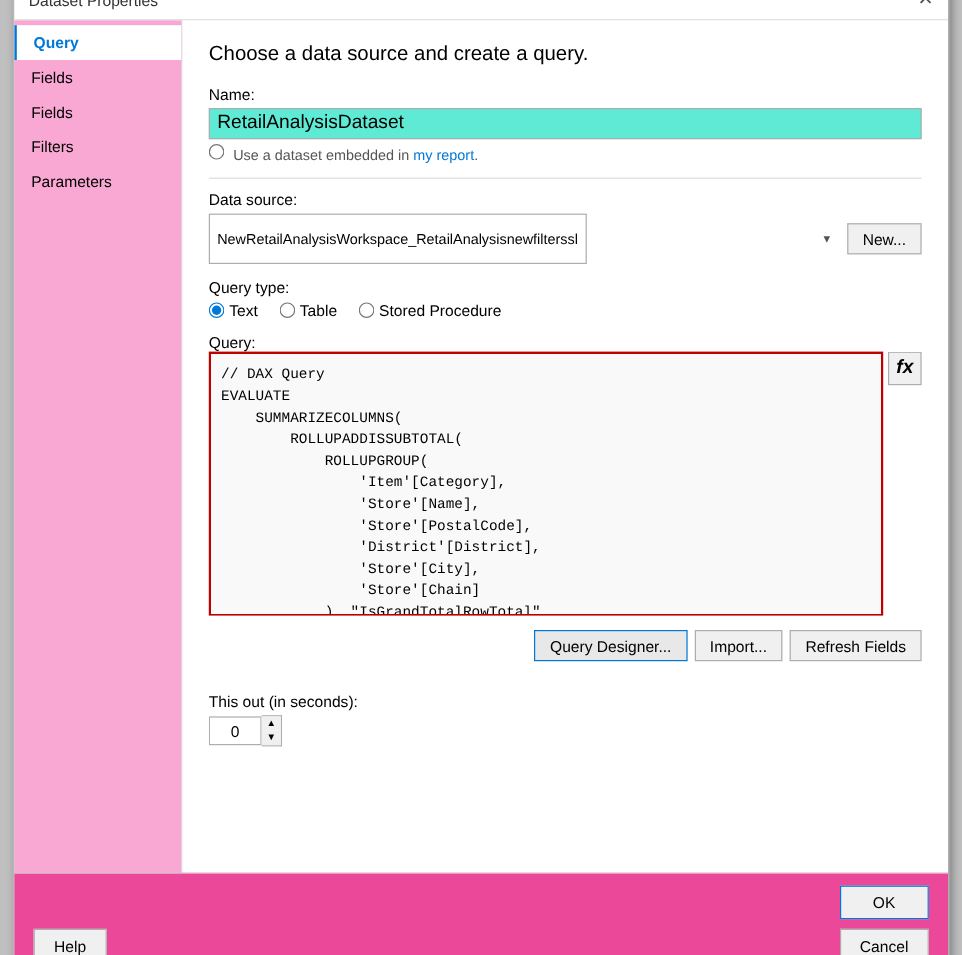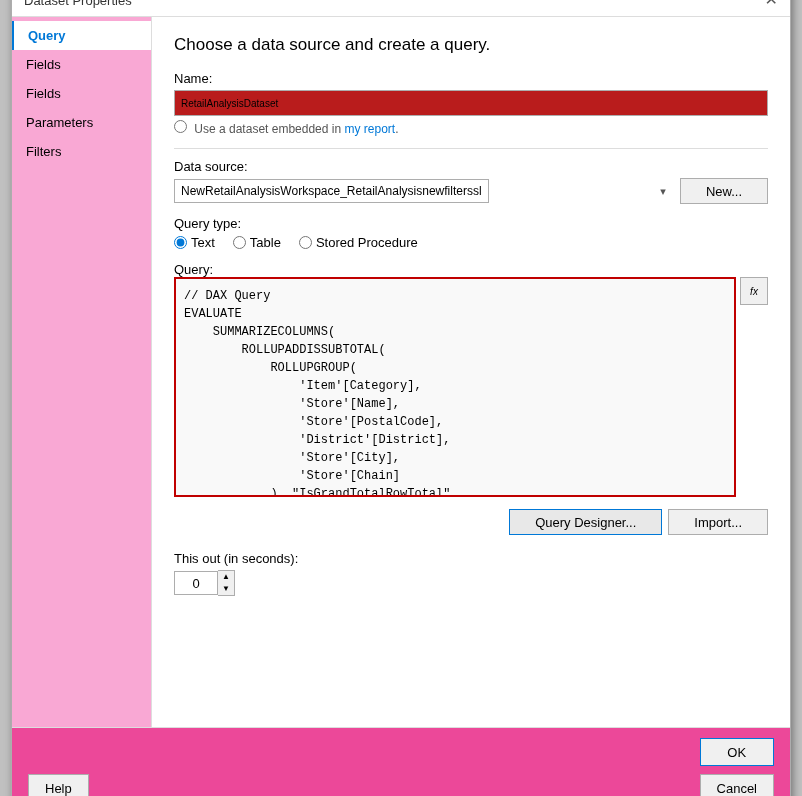--- a/index.html
+++ b/index.html
@@ -79,23 +79,23 @@
       display: block;
       margin-bottom: 4px;
       font-size: 13px;
       color: #000;
     }
     .form-input {
       width: 100%;
       height: 26px;
       border: 1px solid #adadad;
       padding: 2px 6px;
-      font-size: 10px;
-      color: #000;
-      background: #b91c1c;
+      font-size: 16px;
+      color: #000;
+      background: #5eead4;
     }
     .hint-text {
       font-size: 12px;
       color: #555;
       margin-top: 4px;
     }
     .hint-text a {
       color: #0078d7;
       text-decoration: none;
     }
@@ -112,21 +112,21 @@
       cursor: pointer;
       margin-right: 12px;
     }
     .datasource-row {
       display: flex;
       align-items: center;
       gap: 8px;
     }
     .datasource-select {
       flex: 1;
-      height: 24px;
+      height: 42px;
       border: 1px solid #adadad;
       background: #fff;
       padding: 2px 6px;
       font-size: 12px;
       color: #000;
       appearance: none;
       -webkit-appearance: none;
       position: relative;
       cursor: pointer;
     }
@@ -139,21 +139,21 @@
       position: absolute;
       right: 6px;
       top: 50%;
       transform: translateY(-50%);
       pointer-events: none;
       font-size: 11px;
       color: #555;
     }
     .btn {
       height: 26px;
-      padding: 0 25px;
+      padding: 0 12px;
       border: 1px solid #adadad;
       background: #f0f0f0;
       font-size: 13px;
       cursor: pointer;
       color: #000;
       white-space: nowrap;
     }
     .btn-primary {
       background: #e8e8e8;
       border: 1px solid #0078d7;
@@ -185,32 +185,32 @@
       display: flex;
       flex-direction: column;
       gap: 4px;
     }
     .fx-btn {
       width: 28px;
       height: 28px;
       border: 1px solid #adadad;
       background: #f0f0f0;
       font-style: italic;
-      font-weight: normal;
-      font-size: 10px;
+      font-weight: bold;
+      font-size: 16px;
       cursor: pointer;
       display: flex;
       align-items: center;
       justify-content: center;
     }
     .action-row {
       display: flex;
       justify-content: flex-end;
       gap: 6px;
-      margin-bottom: 16px;
+      margin-bottom: 26px;
     }
     .timeout-row {
       margin-bottom: 12px;
     }
     .timeout-input-wrap {
       display: flex;
       align-items: center;
       gap: 0;
       width: 60px;
     }
@@ -305,24 +305,24 @@
       <div class="sidebar-item active">
         <span>Query</span>
       </div>
       <div class="sidebar-item">
         <span>Fields</span>
       </div>
       <div class="sidebar-item">
         <span>Fields</span>
       </div>
       <div class="sidebar-item">
+        <span>Filters</span>
+      </div>
+      <div class="sidebar-item">
         <span>Parameters</span>
-      </div>
-      <div class="sidebar-item">
-        <span>Filters</span>
       </div>
     </div>
 
     <div class="main-content">
       <div class="main-title">Choose a data source and create a query.</div>
 
       <div class="form-row">
         <label class="form-label">Name:</label>
         <input type="text" class="form-input" value="RetailAnalysisDataset" style="">
         <div class="hint-text">
@@ -383,20 +383,21 @@
     "This Year Sales", 'Sales'[This Year Sales]</textarea>
           <div class="query-side-btn">
             <button class="fx-btn">fx</button>
           </div>
         </div>
       </div>
 
       <div class="action-row">
         <button class="btn btn-primary">Query Designer...</button>
         <button class="btn">Import...</button>
+        <button class="btn">Refresh Fields</button>
       </div>
 
       <div class="timeout-row">
         <label class="form-label">This out (in seconds):</label>
         <div class="timeout-input-wrap">
           <input type="text" class="timeout-input" value="0" style="">
           <div class="spin-btns">
             <button class="spin-btn">▲</button>
             <button class="spin-btn">▼</button>
           </div>

